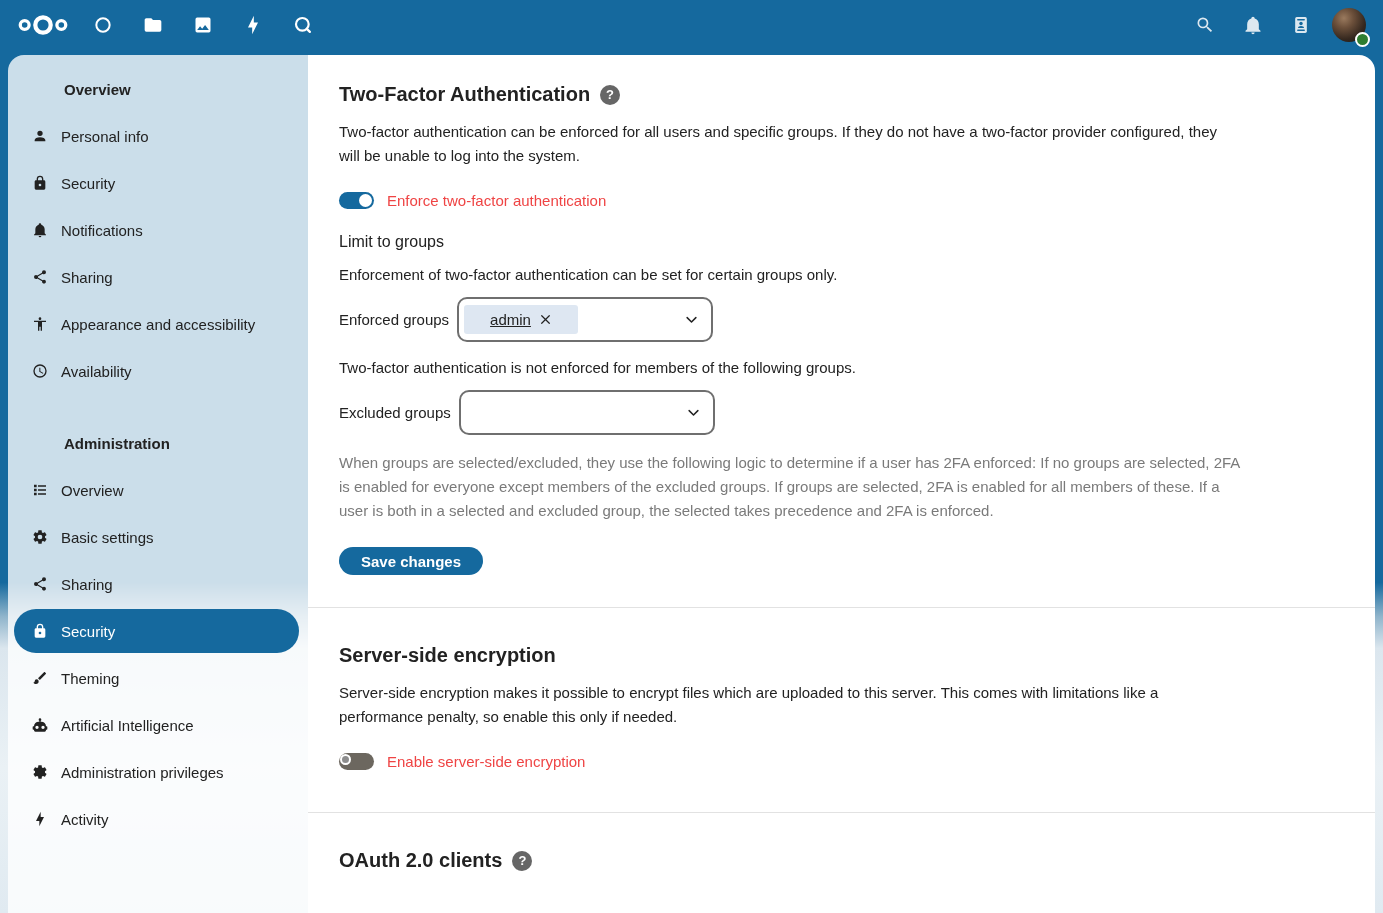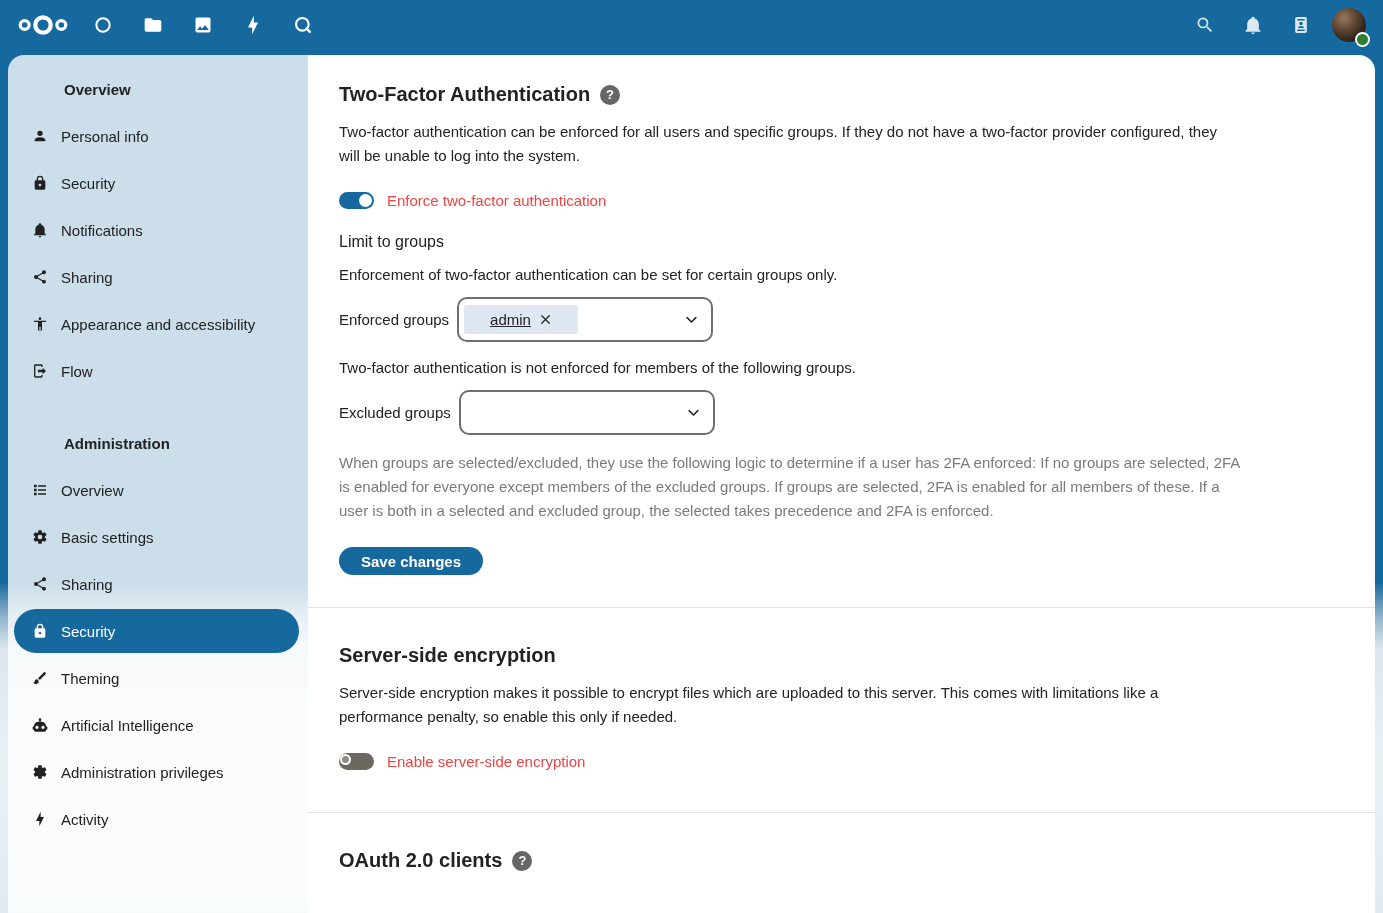--- a/index.html
+++ b/index.html
@@ -185,24 +185,24 @@
         <span class="nav-icon">
           <svg viewBox="0 0 24 24">
             <path fill="currentColor" d="M21,9H15V22H13V16H11V22H9V9H3V7H21V9M12,2A2,2 0 0,1 14,4A2,2 0 0,1 12,6C10.89,6 10,5.1 10,4C10,2.89 10.89,2 12,2Z"></path>
           </svg>
         </span>
         <span>Appearance and accessibility</span>
       </a>
       <a class="nav-item">
         <span class="nav-icon">
           <svg viewBox="0 0 24 24">
-            <path fill="currentColor" d="M16,17V14H9V10H16V7L21,12L16,17M14,2A2,2 0 0,1 16,4V6H14V4H5V20H14V18H16V20A2,2 0 0,1 14,22H5A2,2 0 0,1 3,20V4A2,2 0 0,1 5,2H14Z"></path>
-          </svg>
-        </span>
-        <span>Flow</span>
+            <path fill="currentColor" d="M12,2A10,10 0 0,0 2,12A10,10 0 0,0 12,22A10,10 0 0,0 22,12A10,10 0 0,0 12,2M12,4A8,8 0 0,1 20,12A8,8 0 0,1 12,20A8,8 0 0,1 4,12A8,8 0 0,1 12,4M12.5,7V12.25L17,14.92L16.25,16.15L11,13V7H12.5Z"></path>
+          </svg>
+        </span>
+        <span>Availability</span>
       </a>
       <div class="nav-caption later">Administration</div>
       <a class="nav-item">
         <span class="nav-icon">
           <svg viewBox="0 0 24 24">
             <path fill="currentColor" d="M3,4H7V8H3V4M9,5V7H21V5H9M3,10H7V14H3V10M9,11V13H21V11H9M3,16H7V20H3V16M9,17V19H21V17H9Z"></path>
           </svg>
         </span>
         <span>Overview</span>
       </a>

